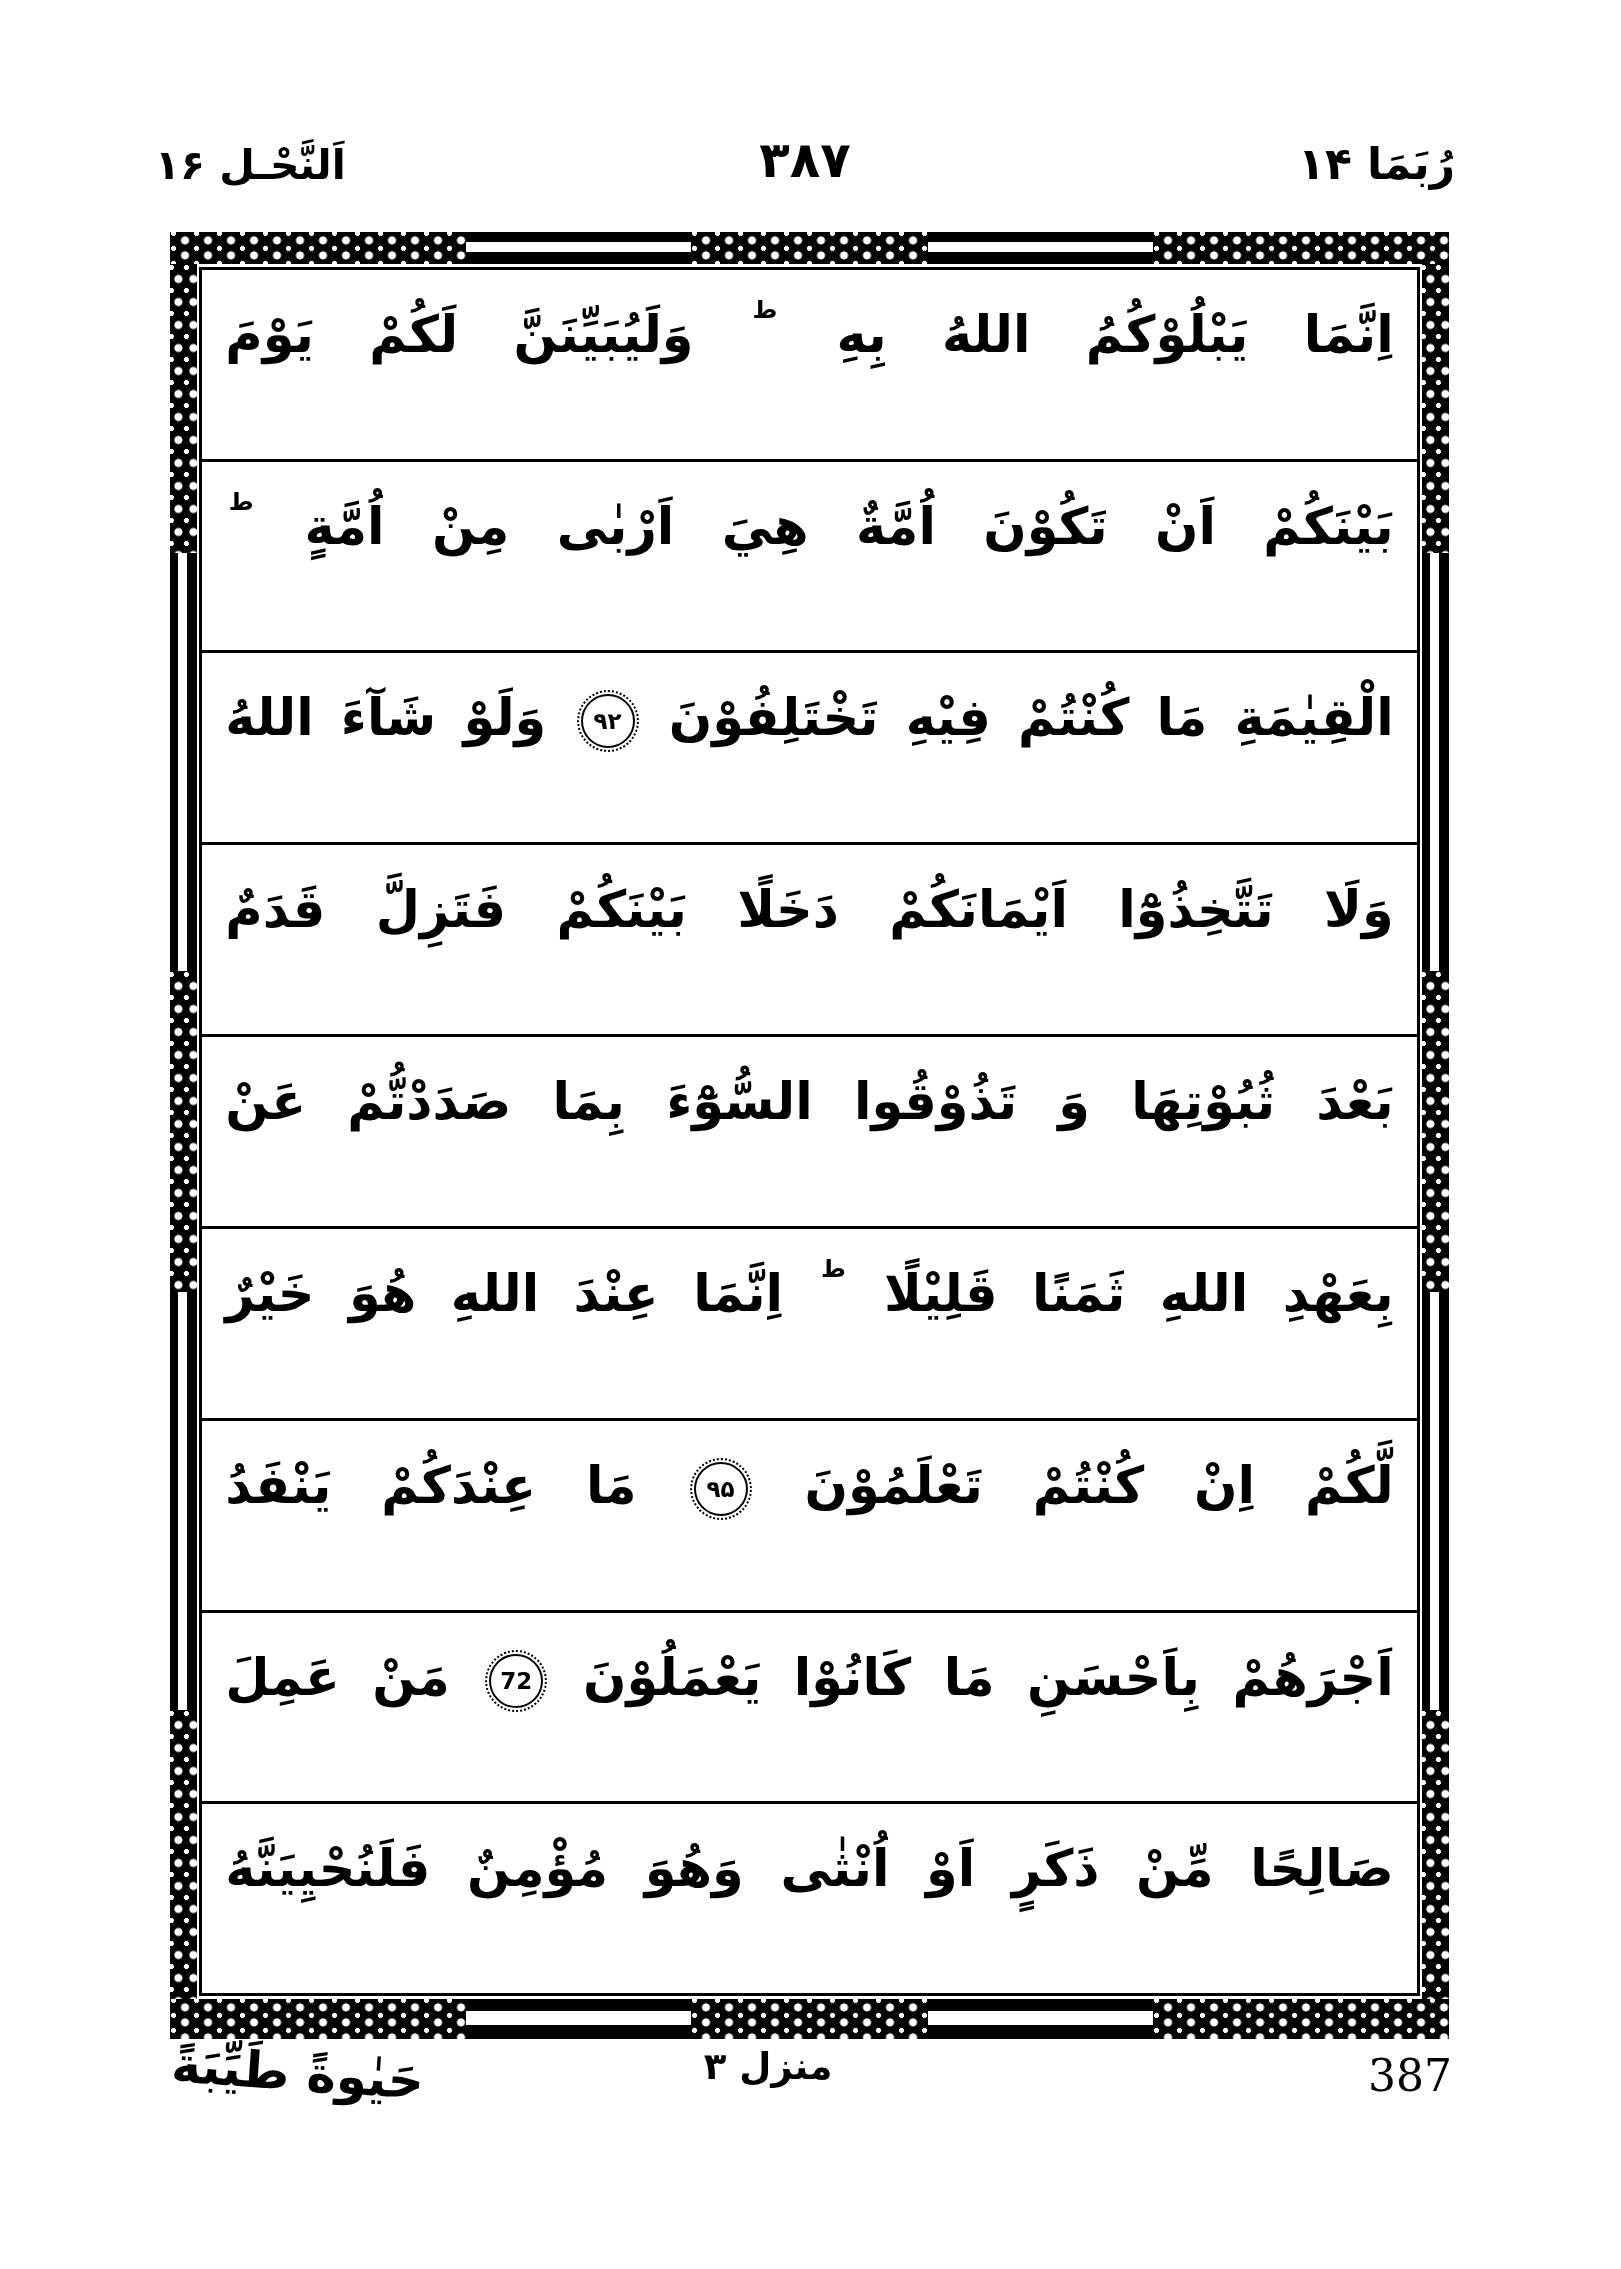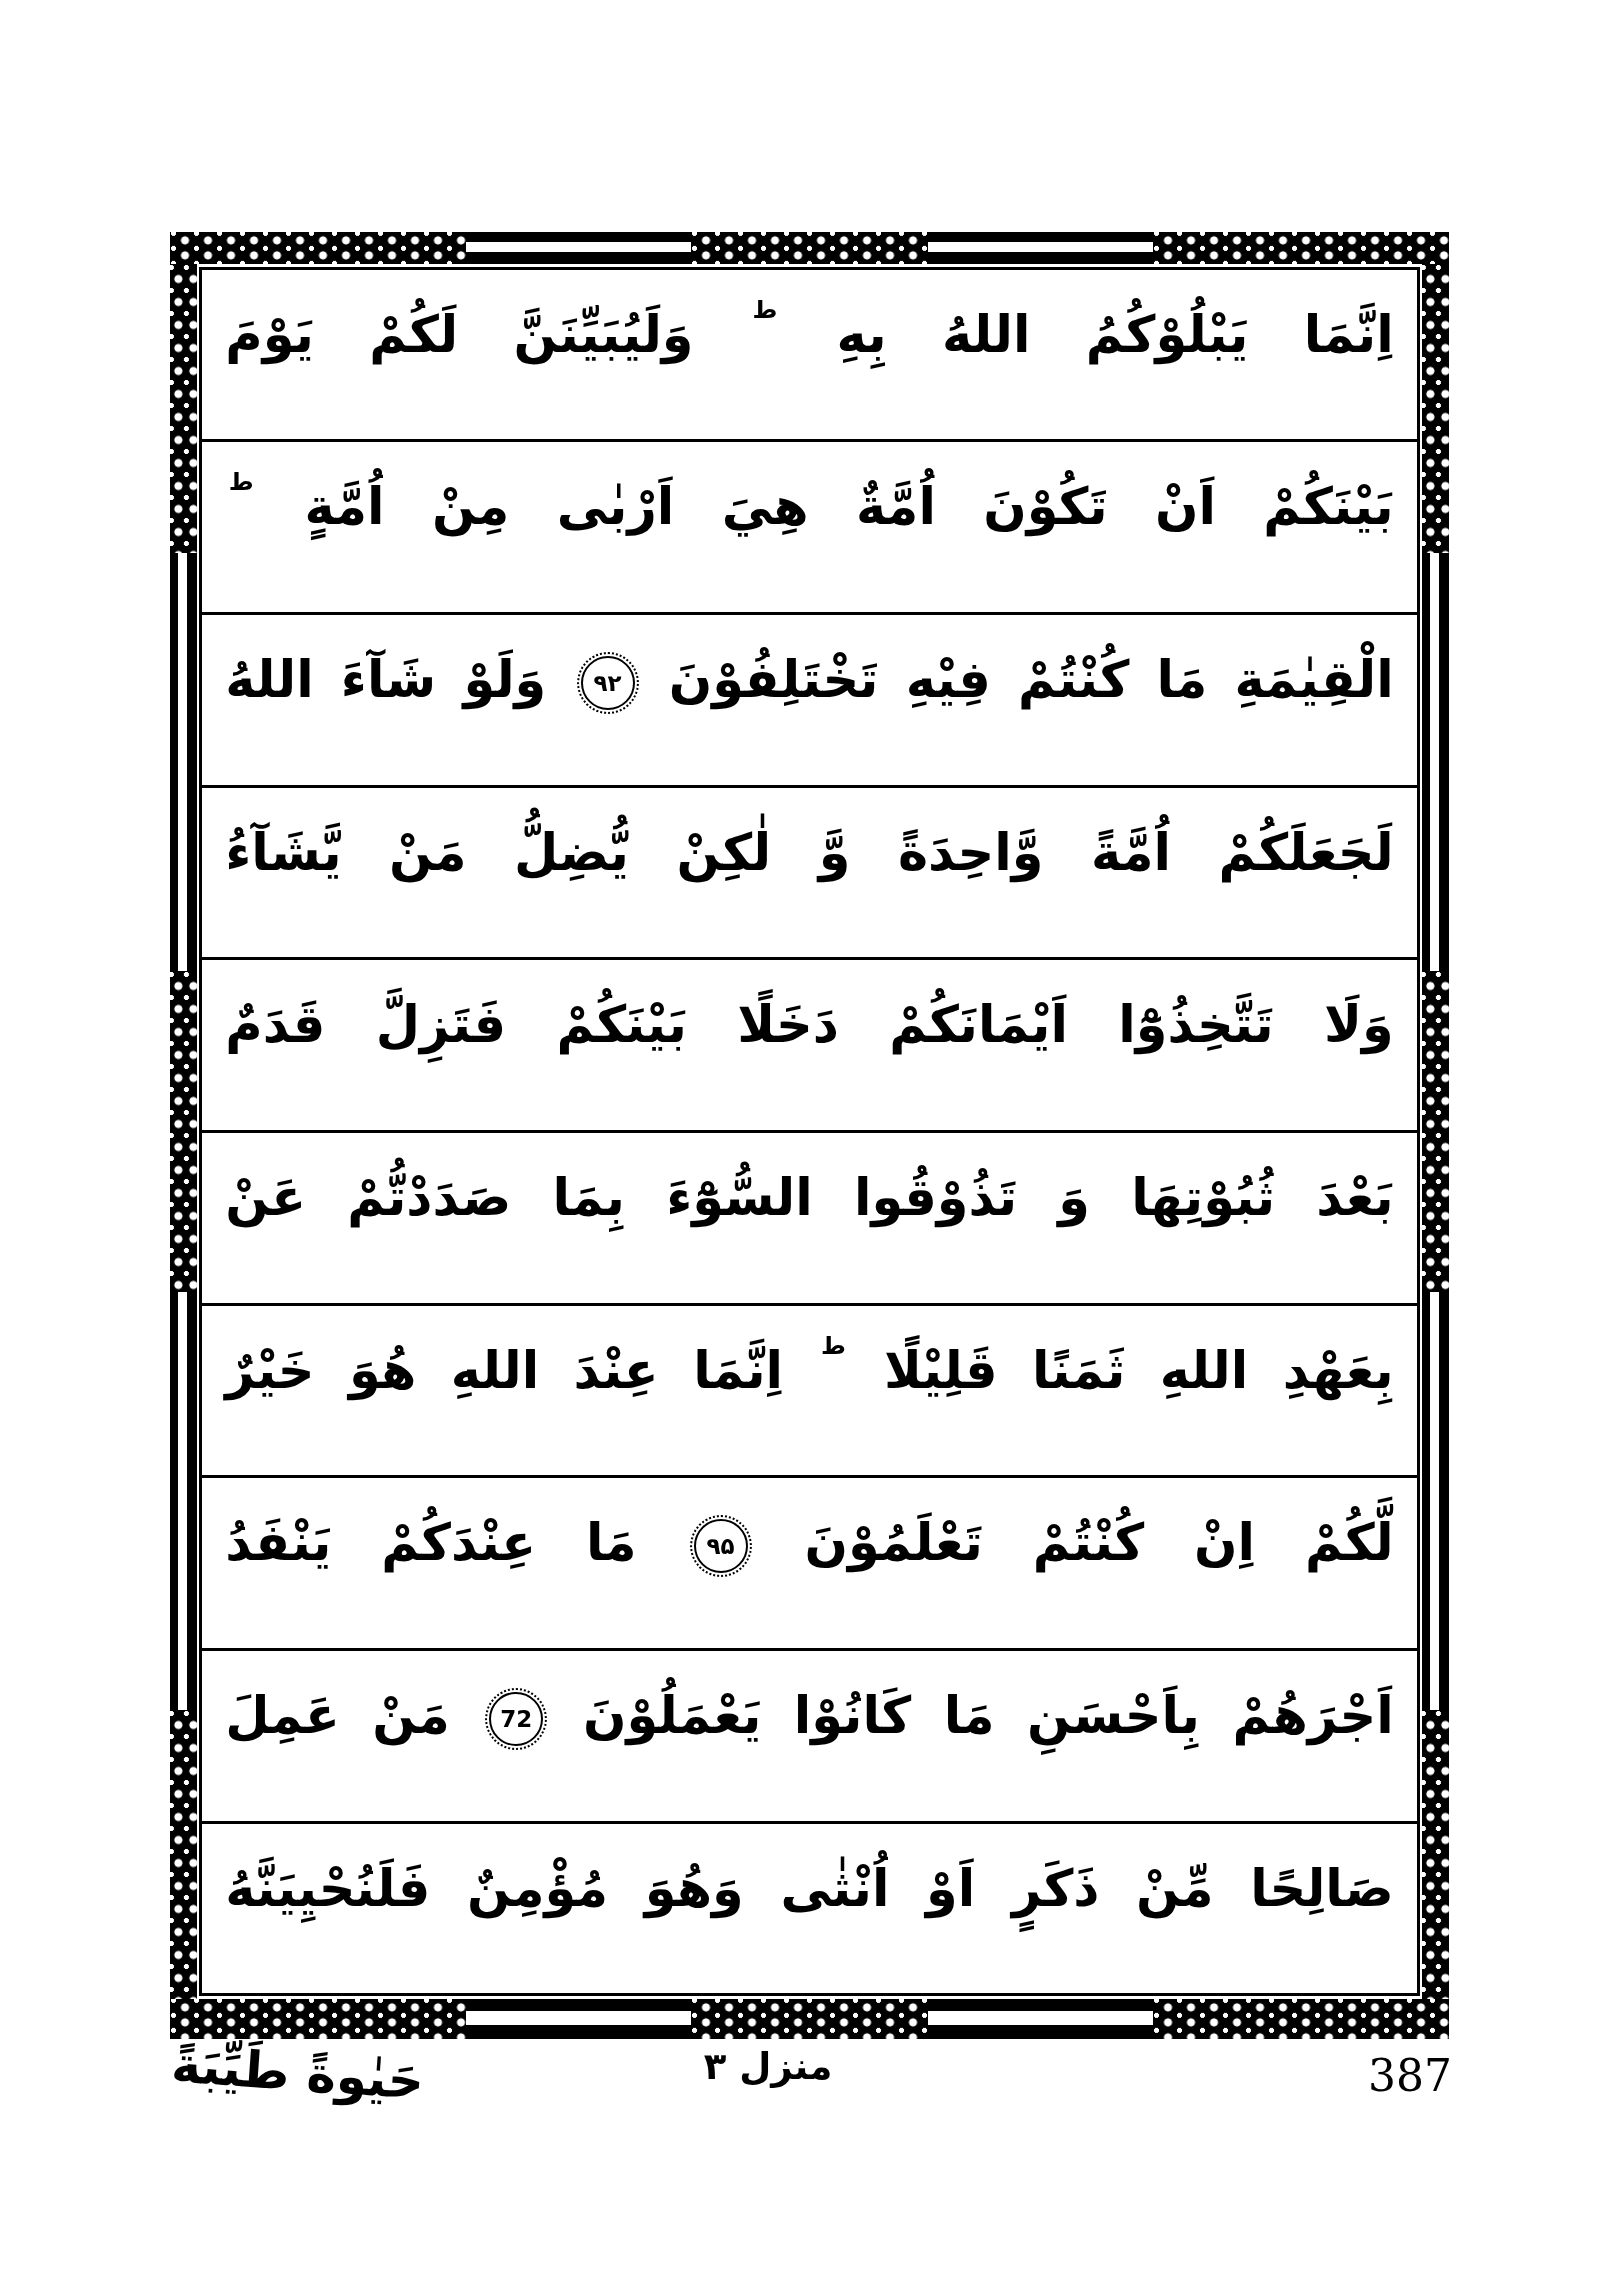--- a/index.html
+++ b/index.html
@@ -90,20 +90,25 @@
     position:absolute;top:2053px;left:173px;
     font-size:50px;font-weight:bold;direction:rtl;
     transform:rotate(4deg);transform-origin:right top;
   }
 </style>
 </head>
 <body>
 
 <div class="page">
 
+  <div class="header">
+    <div class="h-left">اَلنَّحْـل ۱۶</div>
+    <div class="h-center">۳۸۷</div>
+    <div class="h-right">رُبَمَا ۱۴</div>
+  </div>
 
   <div class="frame">
     <div class="band-top">
       <div class="orn orn-h seg-a"></div>
       <div class="gap-h seg-b"></div>
       <div class="orn orn-h seg-c"></div>
       <div class="gap-h seg-b"></div>
       <div class="orn orn-h seg-a"></div>
     </div>
     <div class="band-mid">
@@ -111,21 +116,20 @@
         <div class="orn orn-v vseg-a"></div>
         <div class="gap-v vseg-b"></div>
         <div class="orn orn-v vseg-c"></div>
         <div class="gap-v vseg-b"></div>
         <div class="orn orn-v vseg-a"></div>
       </div>
       <div class="inner">
           <div class="line"><span class="seg-text">اِنَّمَا يَبْلُوْكُمُ اللهُ بِهِ</span> <span class="seg-stop">ط</span> <span class="seg-text">وَلَيُبَيِّنَنَّ لَكُمْ يَوْمَ</span></div>
           <div class="line"><span class="seg-text">بَيْنَكُمْ اَنْ تَكُوْنَ اُمَّةٌ هِيَ اَرْبٰى مِنْ اُمَّةٍ</span> <span class="seg-stop">ط</span></div>
           <div class="line"><span class="seg-text">الْقِيٰمَةِ مَا كُنْتُمْ فِيْهِ تَخْتَلِفُوْنَ</span> <span class="seg-verse">۹۲</span> <span class="seg-text">وَلَوْ شَآءَ اللهُ</span></div>
-          <div class="line"><span class="seg-text">لَجَعَلَكُمْ اُمَّةً وَّاحِدَةً وَّ لٰكِنْ يُّضِلُّ مَنْ يَّشَآءُ</span></div>
           <div class="line"><span class="seg-text">وَلَا تَتَّخِذُوْٓا اَيْمَانَكُمْ دَخَلًا بَيْنَكُمْ فَتَزِلَّ قَدَمٌ</span></div>
           <div class="line"><span class="seg-text">بَعْدَ ثُبُوْتِهَا وَ تَذُوْقُوا السُّوْٓءَ بِمَا صَدَدْتُّمْ عَنْ</span></div>
           <div class="line"><span class="seg-text">بِعَهْدِ اللهِ ثَمَنًا قَلِيْلًا</span> <span class="seg-stop">ط</span> <span class="seg-text">اِنَّمَا عِنْدَ اللهِ هُوَ خَيْرٌ</span></div>
           <div class="line"><span class="seg-text">لَّكُمْ اِنْ كُنْتُمْ تَعْلَمُوْنَ</span> <span class="seg-verse">۹۵</span> <span class="seg-text">مَا عِنْدَكُمْ يَنْفَدُ</span></div>
           <div class="line"><span class="seg-text">اَجْرَهُمْ بِاَحْسَنِ مَا كَانُوْا يَعْمَلُوْنَ</span> <span class="seg-verse">72</span> <span class="seg-text">مَنْ عَمِلَ</span></div>
           <div class="line"><span class="seg-text">صَالِحًا مِّنْ ذَكَرٍ اَوْ اُنْثٰى وَهُوَ مُؤْمِنٌ فَلَنُحْيِيَنَّهُ</span></div>
         </div>
       <div class="band-right">
         <div class="orn orn-v vseg-a"></div>
         <div class="gap-v vseg-b"></div>

